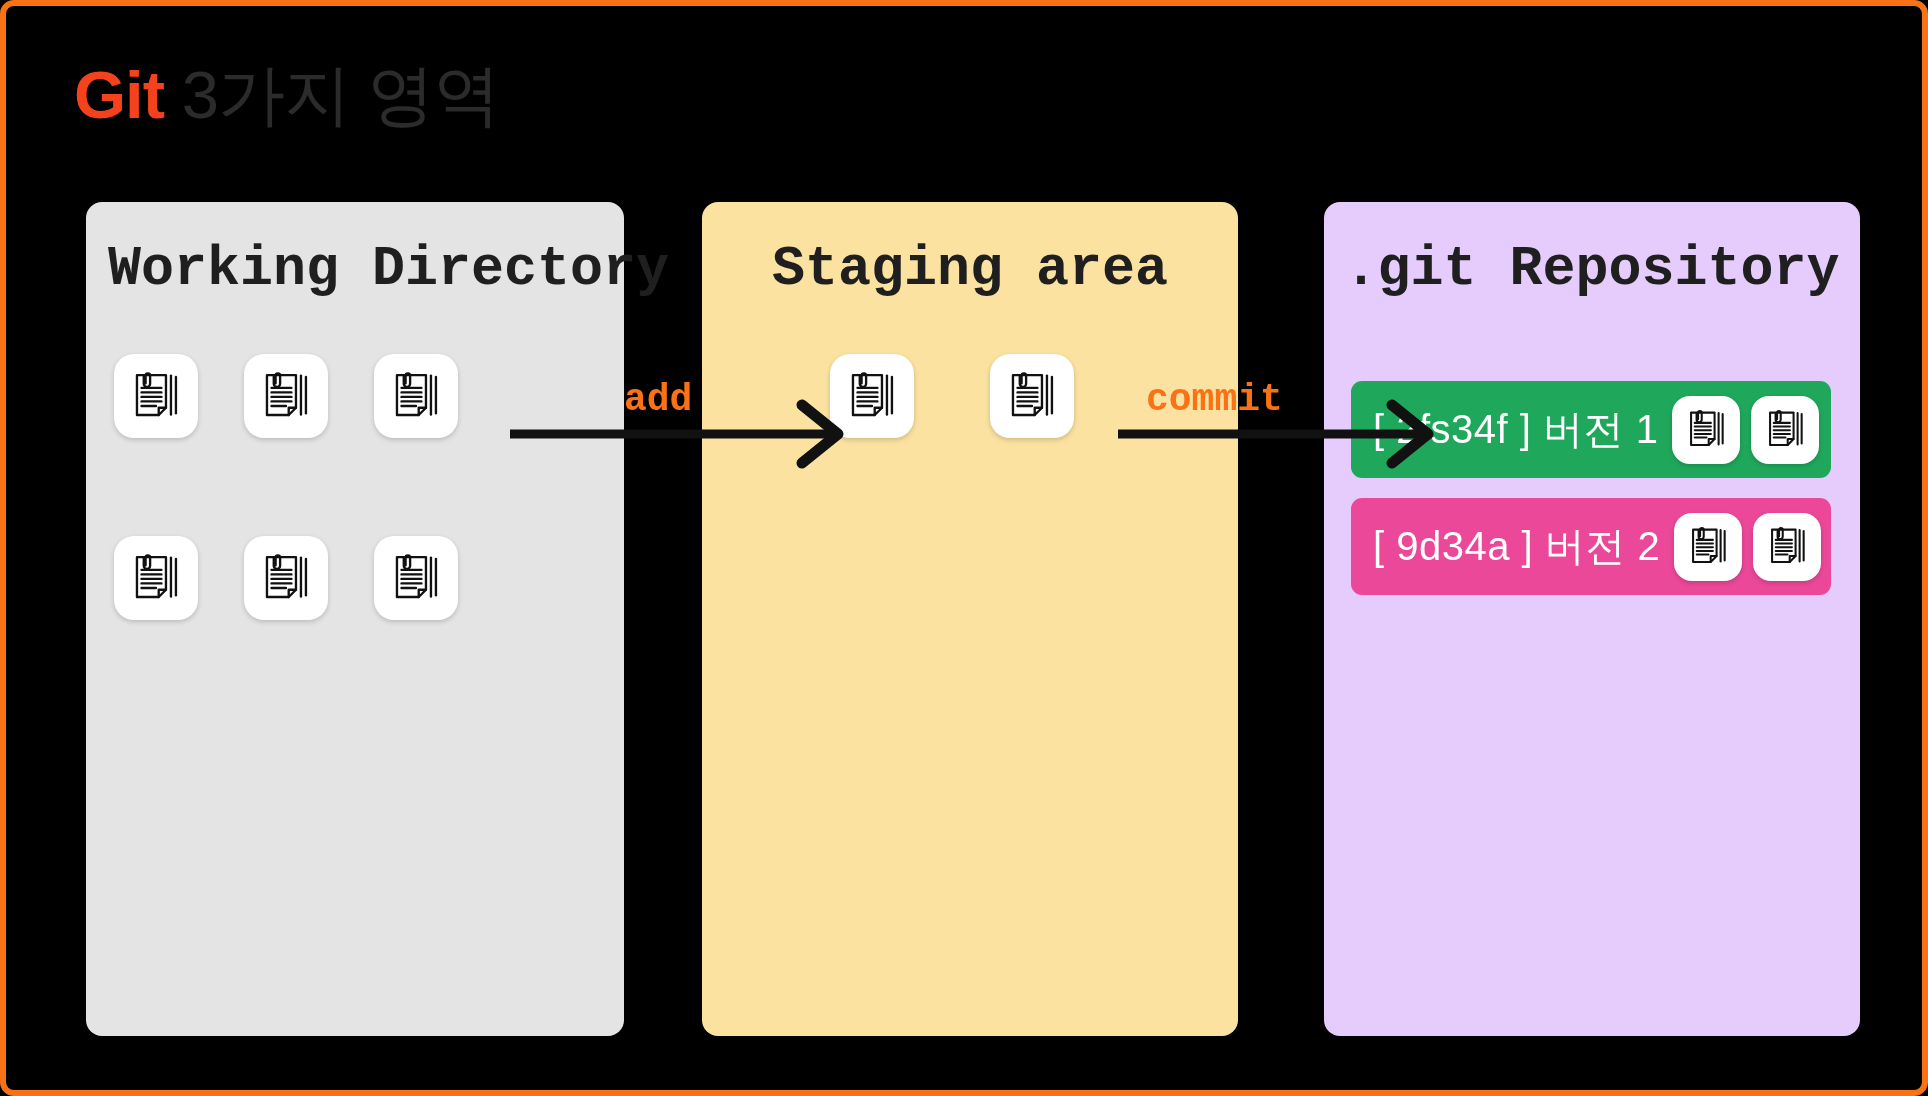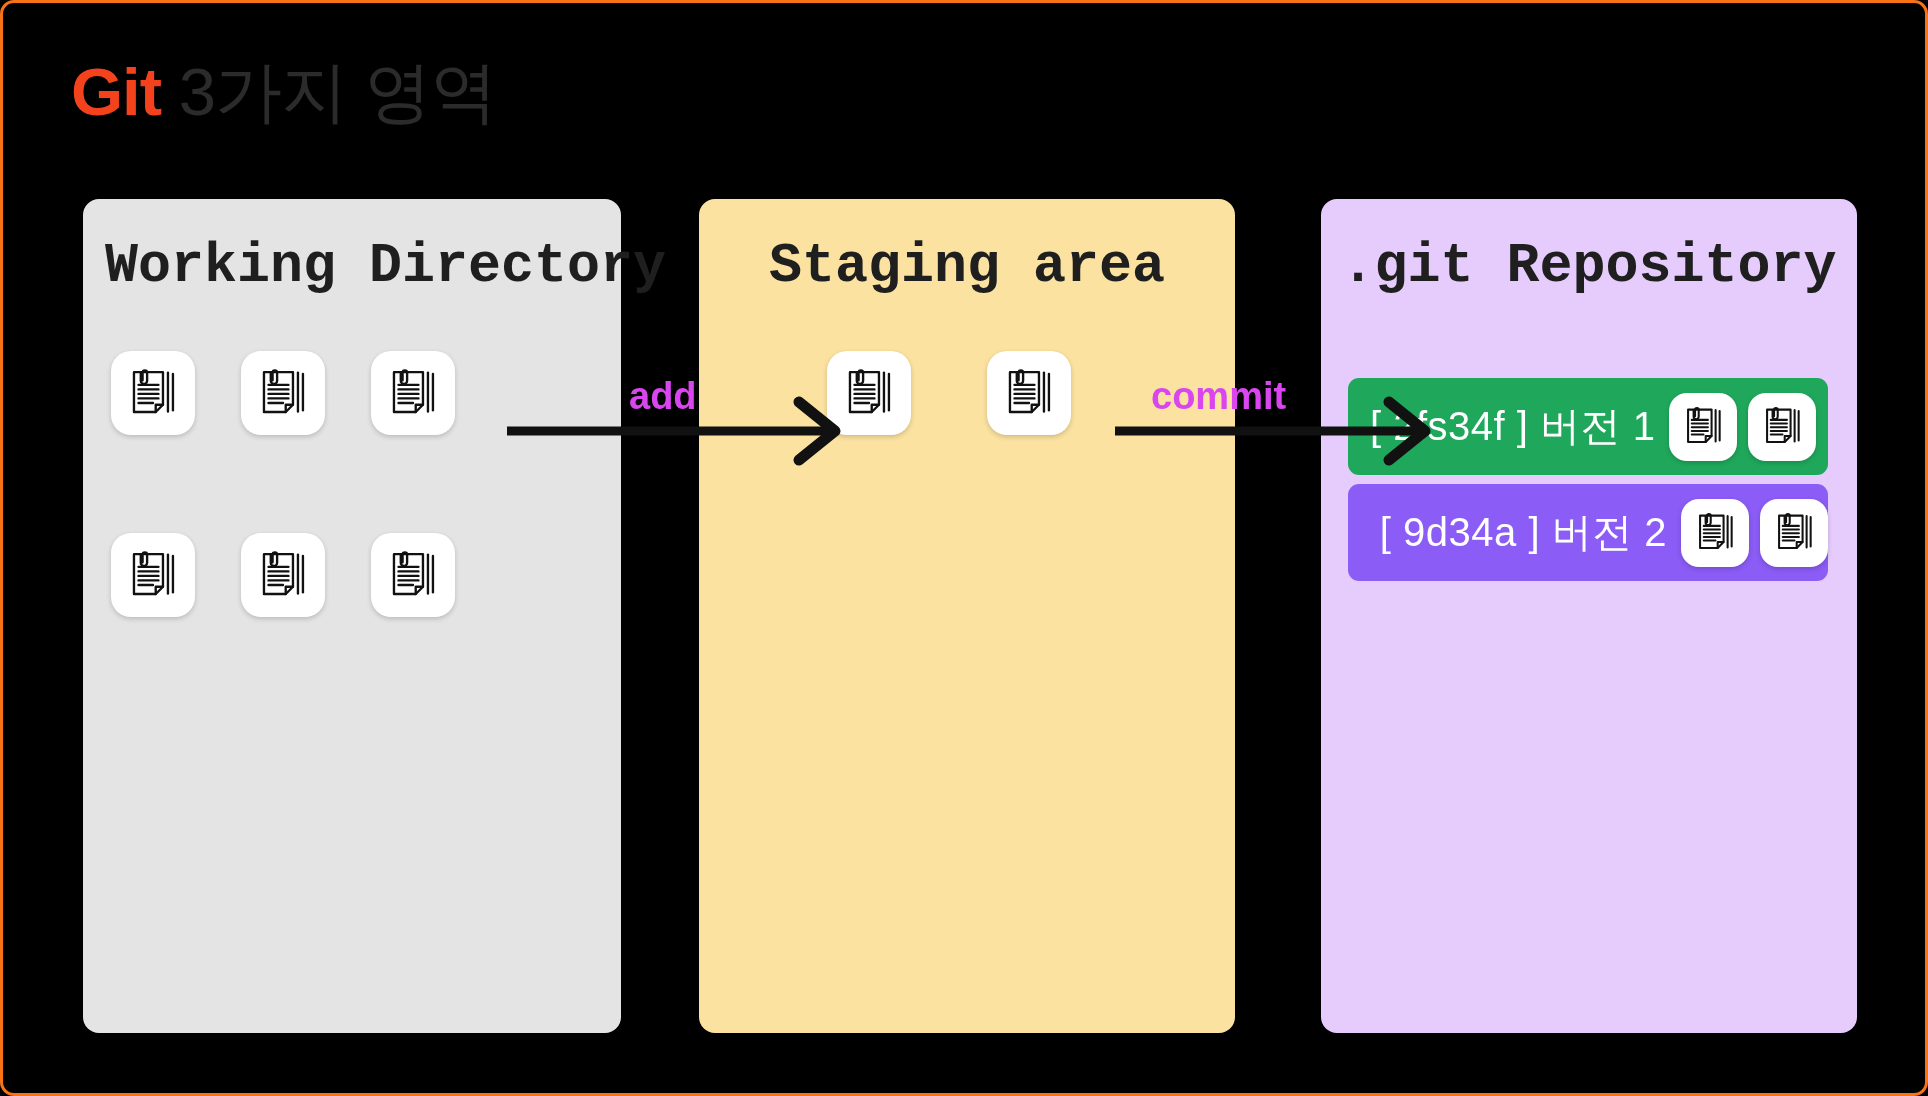--- a/index.html
+++ b/index.html
@@ -13,21 +13,21 @@
     overflow: hidden;
     font-family: "Liberation Sans", sans-serif;
   }
 
   #canvas {
     position: relative;
     width: 1928px;
     height: 1096px;
     background: #000000;
     box-sizing: border-box;
-    border: 3px solid #f97316;
+    border: 6px solid #f97316;
     border-radius: 14px;
     overflow: hidden;
   }
 
   
   #title {
     position: absolute;
     left: 68px;
     top: 52px;
     font-family: "Liberation Sans", sans-serif;
@@ -90,26 +90,25 @@
 
   
   .arrow-wrap {
     position: absolute;
     height: 70px;
     display: block;
   }
   .arrow-wrap svg { display: block; }
   .arrow-label {
     position: absolute;
-    font-family: Liberation Sans, sans-serif;
+    font-family: Liberation Mono, monospace;
     font-size: 38px;
     font-weight: 700;
-    color: #d946ef;
+    color: #f97316;
     white-space: nowrap;
-    padding-left: 8px;
   }
 
   #arrow-add   { left: 504px;  top: 393px; width: 340px; }
   #label-add   { left: 618px;  top: 372px; }
 
   #arrow-commit{ left: 1112px; top: 393px; width: 322px; }
   #label-commit{ left: 1140px; top: 372px; }
 
   
   .commit-bar {
@@ -117,21 +116,21 @@
     left: 1345px;
     width: 480px;
     height: 97px;
     border-radius: 11px;
     display: flex;
     align-items: center;
     box-sizing: border-box;
     padding-left: 22px;
   }
   #commit-1 { top: 375px; background: #1fa85b; }
-  #commit-2 { top: 481px; background: #8b5cf6; justify-content: flex-end; }
+  #commit-2 { top: 492px; background: #ec4899; }
 
   .commit-label {
     font-family: "Liberation Sans", sans-serif;
     font-size: 40px;
     font-weight: 400;
     color: #ffffff;
     white-space: nowrap;
     letter-spacing: 0.5px;
   }
   .commit-files {

